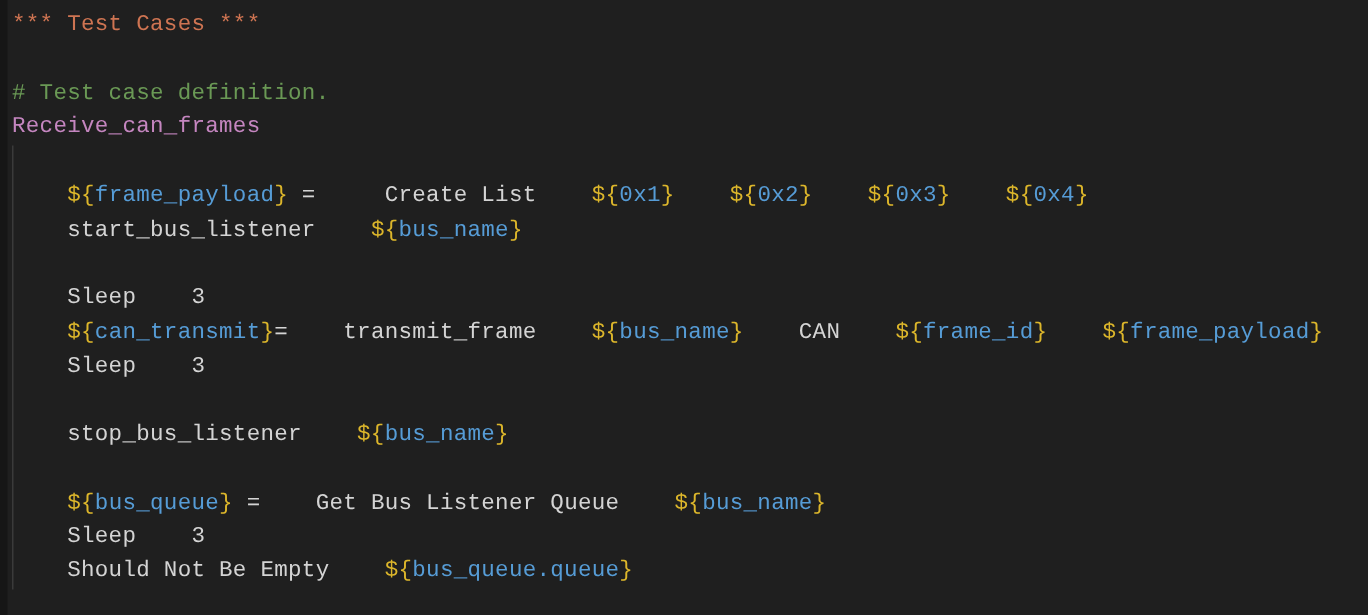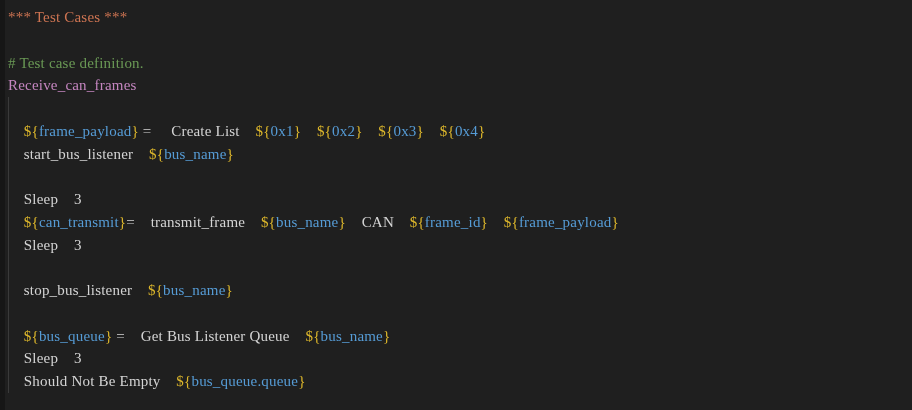--- a/index.html
+++ b/index.html
@@ -6,21 +6,21 @@
     margin: 0;
     padding: 0;
     background: #1f1f1f;
   }
   .editor {
     position: relative;
     width: 912px;
     height: 410px;
     background: #1f1f1f;
     overflow: hidden;
-    font-family: Liberation Serif, serif;
+    font-family: Liberation Mono, monospace;
     font-size: 15px;
     letter-spacing: 0.2px;
     line-height: 22.78px;
     color: #d4d4d4;
     cursor: text;
   }
   .left-edge {
     position: absolute;
     left: 0;
     top: 0;

